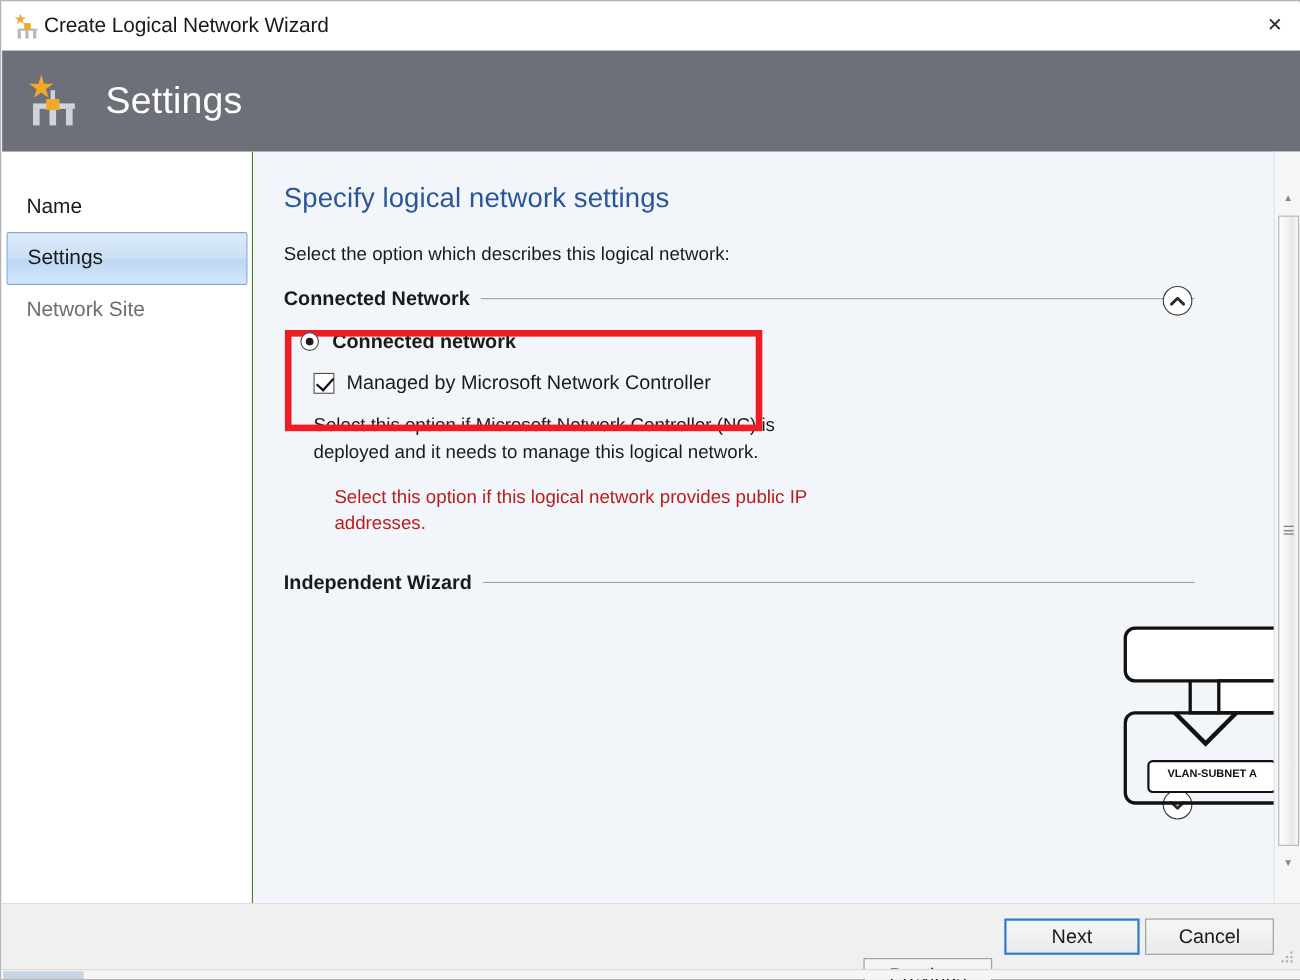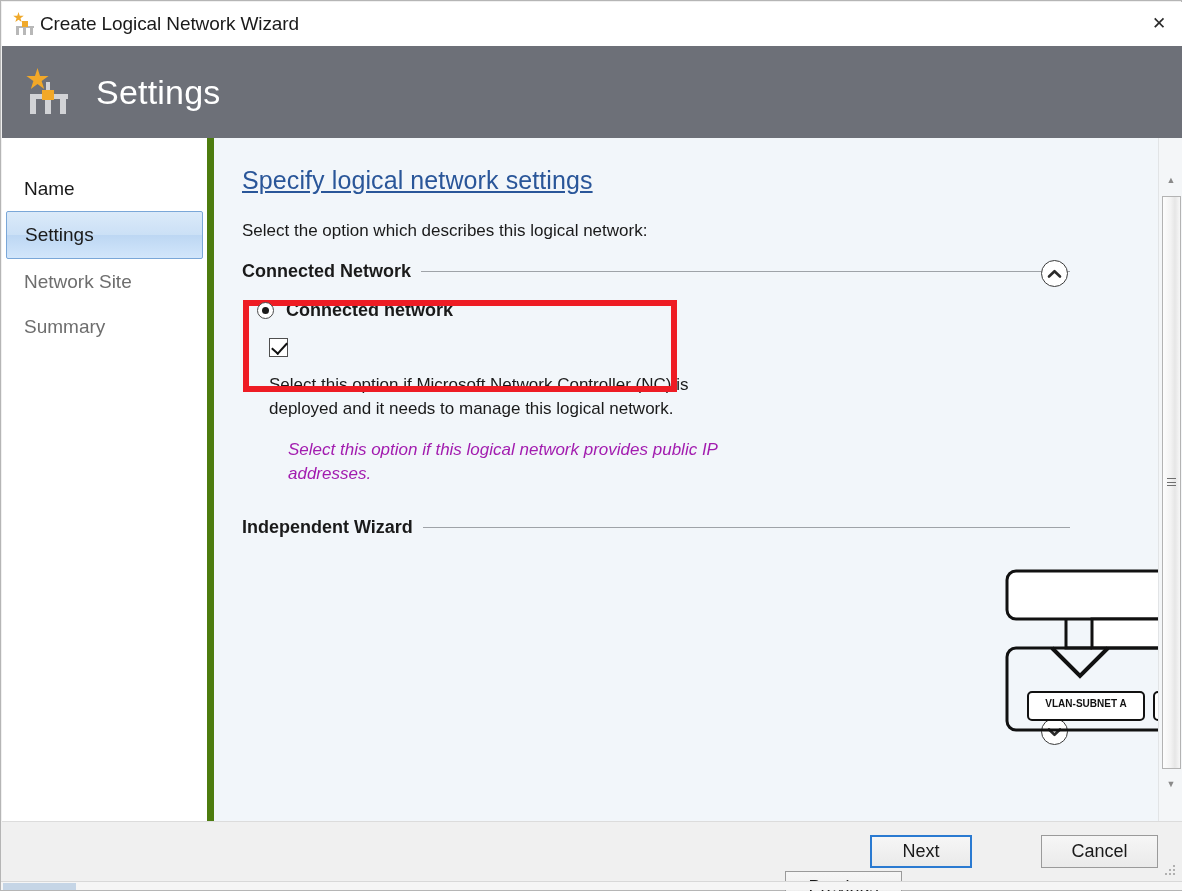--- a/index.html
+++ b/index.html
@@ -71,23 +71,23 @@
   }
 
   
   #body {
     position: absolute; left: 1px; top: 137px;
     width: 1180px; height: 683px;
     background: #ffffff;
     display: flex;
   }
   #sidebar {
-    width: 212px; height: 683px;
+    width: 228px; height: 683px;
     background: #ffffff;
-    border-right: 7px solid #4d7c0f;
+    border-right: 1px solid #4d7c0f;
     padding-top: 28px;
   }
   .nav-item {
     height: 45px; margin: 0 4px;
     display: flex; align-items: center;
     padding-left: 18px;
     font-size: 19px; color: #6e6e6e;
     cursor: pointer;
   }
   .nav-item.done { color: #1a1a1a; }
@@ -106,21 +106,21 @@
     border-left: none;
   }
   #content {
     position: absolute; left: 0; top: 0;
     width: 886px; height: 683px;
     padding: 28px 30px 0 28px;
     overflow: hidden;
   }
   h1#page-heading {
     font-size: 25px; color: #2a5699; font-weight: 400;
-    margin-bottom: 26px; letter-spacing: 0.1px; text-decoration: underline;
+    margin-bottom: 26px; letter-spacing: 0.1px;
   }
   .lead {
     font-size: 17px; color: #1a1a1a; margin-bottom: 20px;
   }
 
   
   .section-head {
     display: flex; align-items: center;
     margin-bottom: 14px;
   }
@@ -180,22 +180,22 @@
     border: solid #111; border-width: 0 2.4px 2.4px 0;
     transform: rotate(42deg);
   }
   .cb-label { margin-left: 11px; font-size: 18px; color: #1a1a1a; }
   .helper {
     font-size: 17px; color: #1a1a1a; line-height: 1.44;
     margin: 16px 0 0 27px; max-width: 470px;
   }
   .cb-row2 { margin: 18px 0 0 49px; }
   .helper2 {
-    font-size: 17px; color: #a21caf; line-height: 1.44;
-    margin: 16px 0 0 46px; max-width: 430px; font-style: italic;
+    font-size: 17px; color: #b91c1c; line-height: 1.44;
+    margin: 16px 0 0 46px; max-width: 430px;
   }
 
   
   #diagram {
     position: absolute; left: 790px; top: 430px;
     width: 338px; height: 165px;
   }
   #diagram svg { display: block; }
 
   
@@ -236,21 +236,21 @@
   .btn {
     position: absolute; top: 13px; height: 33px;
     background: linear-gradient(to bottom, #f6f6f6, #eaeaea);
     border: 1px solid #9a9a9a;
     font-size: 18px; color: #1a1a1a;
     font-family: "Liberation Sans", sans-serif;
     cursor: pointer;
     display: flex; align-items: center; justify-content: center;
   }
   #btn-previous { left: 783px; width: 117px; margin-top: 36px; }
-  #btn-next { left: 868px; width: 102px; border: 2px solid #2a7ad1; }
+  #btn-next { left: 911px; width: 123px; border: 2px solid #2a7ad1; }
   #btn-cancel { left: 1039px; width: 117px; }
   #grip {
     position: absolute; right: 5px; bottom: 4px; width: 14px; height: 14px;
   }
   #grip i { position: absolute; width: 2px; height: 2px; background: #b0b0b0; }
 
   
   #hscroll {
     position: absolute; left: 0; bottom: 0;
     width: 1182px; height: 9px;
@@ -297,23 +297,20 @@
     <nav id="sidebar">
       <div class="nav-item done">
         <span>Name</span>
       </div>
       <div class="nav-item active">
         <span>Settings</span>
       </div>
       <div class="nav-item">
         <span>Network Site</span>
       </div>
-      <div class="nav-item">
-        <span>Summary</span>
-      </div>
     </nav>
 
     <div id="content-wrap">
       <div id="content">
 
         <h1 id="page-heading">Specify logical network settings</h1>
         <div class="lead">Select the option which describes this logical network:</div>
 
         <div class="section-head">
           <span class="label">Connected Network</span>
@@ -329,20 +326,21 @@
         <div id="options">
           <div id="red-box"></div>
 
           <div class="opt-row radio-row">
             <span class="radio checked"></span>
             <span class="radio-label">Connected network</span>
           </div>
 
           <div class="opt-row cb-row">
             <span class="cbox checked"></span>
+            <span class="cb-label">Managed by Microsoft Network Controller</span>
           </div>
 
           <div class="helper">Select this option if Microsoft Network Controller (NC) is deployed and it needs to manage this logical network.</div>
 
 
           <div class="helper2">Select this option if this logical network provides public IP addresses.</div>
         </div>
 
         <div class="section-head" style="margin-top:30px;">
           <span class="label">Independent Wizard</span>

